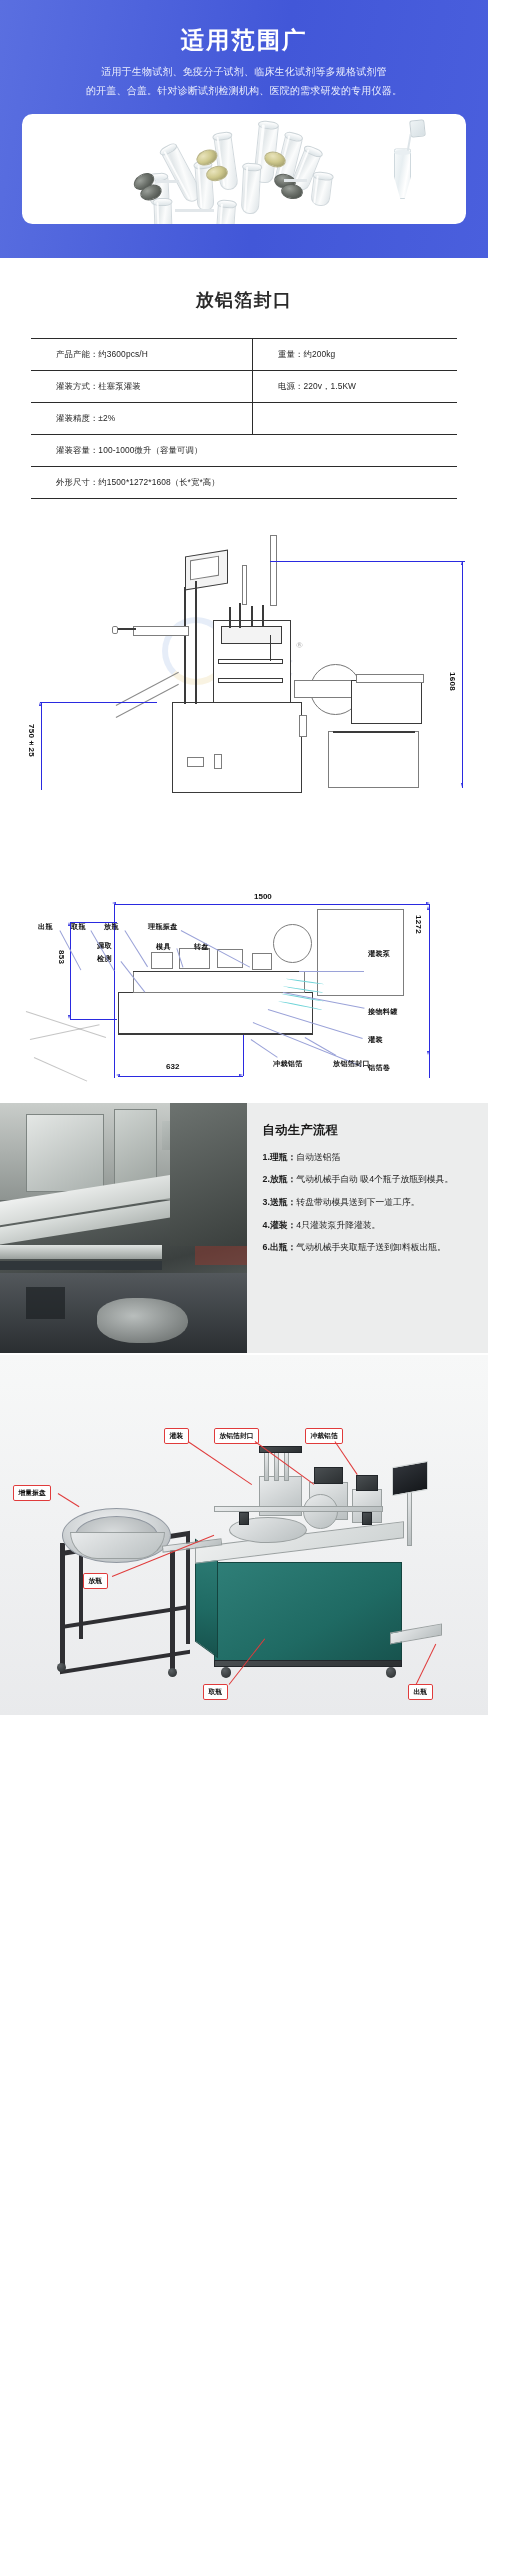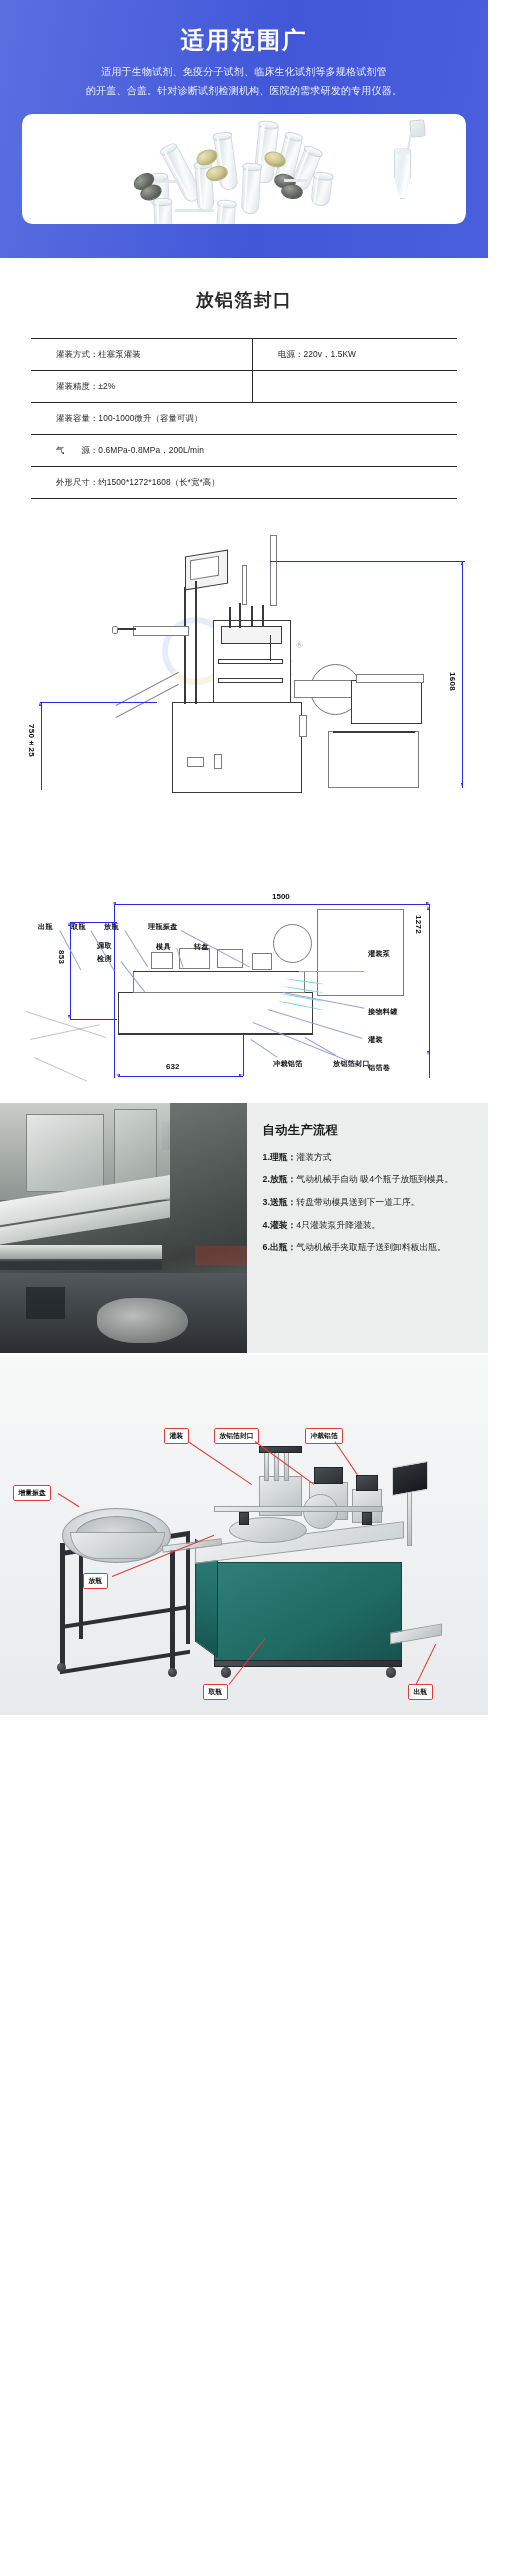--- a/index.html
+++ b/index.html
@@ -267,34 +267,35 @@
       </div>
     </div>
   </section>
 
   <h2 class="section-title">放铝箔封口</h2>
 
   <div class="spec-wrap">
     <table class="spec-table">
       <tbody>
         <tr>
+          <td class="left">产品产能：约3600pcs/H</td>
+          <td>重量：约200kg</td>
+        </tr>
+        <tr>
           <td class="left">灌装方式：柱塞泵灌装</td>
           <td>电源：220v，1.5KW</td>
         </tr>
         <tr>
           <td class="left">灌装精度：±2%</td>
           <td></td>
         </tr>
         <tr>
           <td class="full" colspan="2">灌装容量：100-1000微升（容量可调）</td>
         </tr>
         <tr>
-          <td class="full spec-gap" colspan="2">气　　源：0.6MPa-0.8MPa，200L/min</td>
-        </tr>
-        <tr>
           <td class="full" colspan="2">外形尺寸：约1500*1272*1608（长*宽*高）</td>
         </tr>
       </tbody>
     </table>
   </div>
 
   <section class="draw1">
 
     <div class="wm-circle" style="left:162px;top:107px;width:68px;height:68px;"></div>
     <div class="wm" style="left:240px;top:136px;">迅捷</div>
@@ -348,21 +349,21 @@
     <div class="dim-line dim-v" style="left:41px;top:192px;height:88px;"></div>
     <div class="arrow-up" style="left:39px;top:192px;"></div>
     <div class="dim-label vert" style="left:27px;top:214px;">750±25</div>
   </section>
 
   <section class="draw2">
 
     <div class="dim-line dim-h" style="left:114px;top:107px;width:316px;"></div>
     <div class="arrow-l" style="left:112px;top:105px;"></div>
     <div class="arrow-r" style="left:426px;top:105px;"></div>
-    <div class="dim-label" style="left:272px;top:95px;">1500</div>
+    <div class="dim-label" style="left:254px;top:95px;">1500</div>
     <div class="dim-line dim-v" style="left:114px;top:107px;height:174px;"></div>
     <div class="dim-line dim-v" style="left:429px;top:107px;height:174px;"></div>
 
     <div class="dim-line dim-v" style="left:429px;top:109px;height:149px;"></div>
     <div class="arrow-up" style="left:427px;top:109px;"></div>
     <div class="arrow-dn" style="left:427px;top:254px;"></div>
     <div class="dim-label vert" style="left:414px;top:118px;">1272</div>
 
     <div class="dim-line dim-v" style="left:70px;top:125px;height:97px;"></div>
     <div class="arrow-up" style="left:68px;top:125px;"></div>
@@ -454,21 +455,21 @@
       <div style="position:absolute;left:26px;top:184px;width:39px;height:32px;background:#1d2123;opacity:.7;"></div>
       <div style="position:absolute;left:97px;top:195px;width:91px;height:45px;background:radial-gradient(ellipse at 40% 40%,#cfd4d2,#6b706e);border-radius:40% 50% 46% 44%;opacity:.85;"></div>
       <div style="position:absolute;left:195px;top:139px;width:52px;height:23.4px;background:#8a3a32;opacity:.55;"></div>
       <div style="position:absolute;left:170px;top:0px;width:77px;height:143px;background:linear-gradient(160deg,#6d7370,#3a3f3d);"></div>
     </div>
 
     <div class="flow-text">
       <h3 class="flow-title">自动生产流程</h3>
 
       <p class="flow-item">
-        <b><span>1.</span><span>理瓶：</span></b><span>灌装方式</span>
+        <b><span>1.</span><span>理瓶：</span></b><span>自动送铝箔</span>
       </p>
       <p class="flow-item">
         <b><span>2.</span><span>放瓶：</span></b><span>气动机械手自动 吸4个瓶子放瓶到模具。</span>
       </p>
       <p class="flow-item">
         <b><span>3.</span><span>送瓶：</span></b><span>转盘带动模具送到下一道工序。</span>
       </p>
       <p class="flow-item">
         <b><span>4.</span><span>灌装：</span></b><span>4只灌装泵升降灌装。</span>
       </p>

